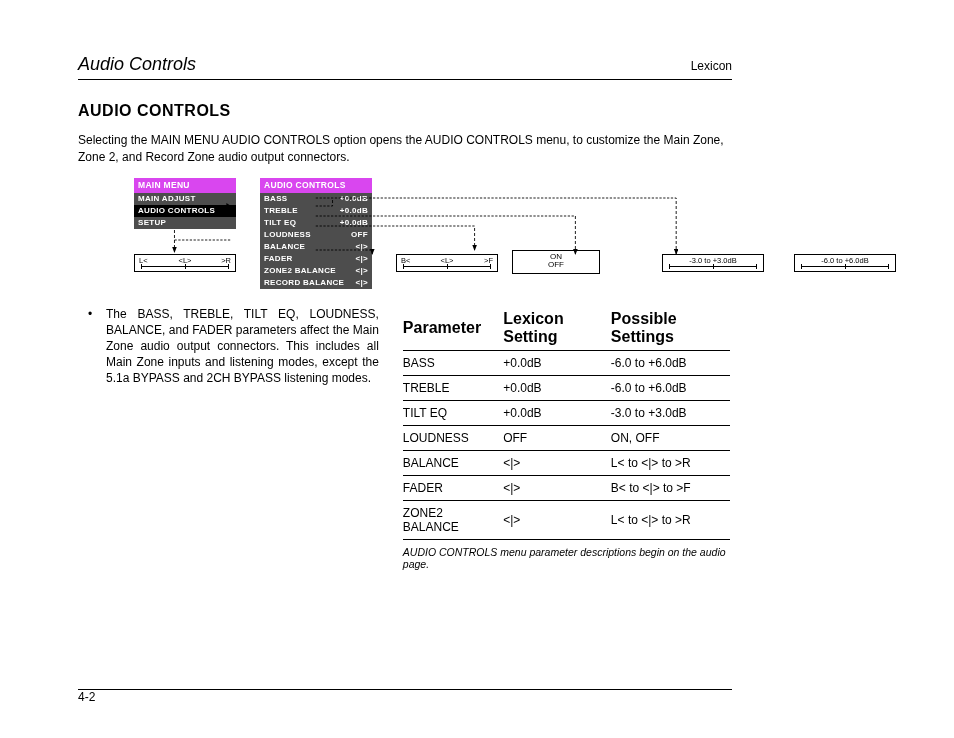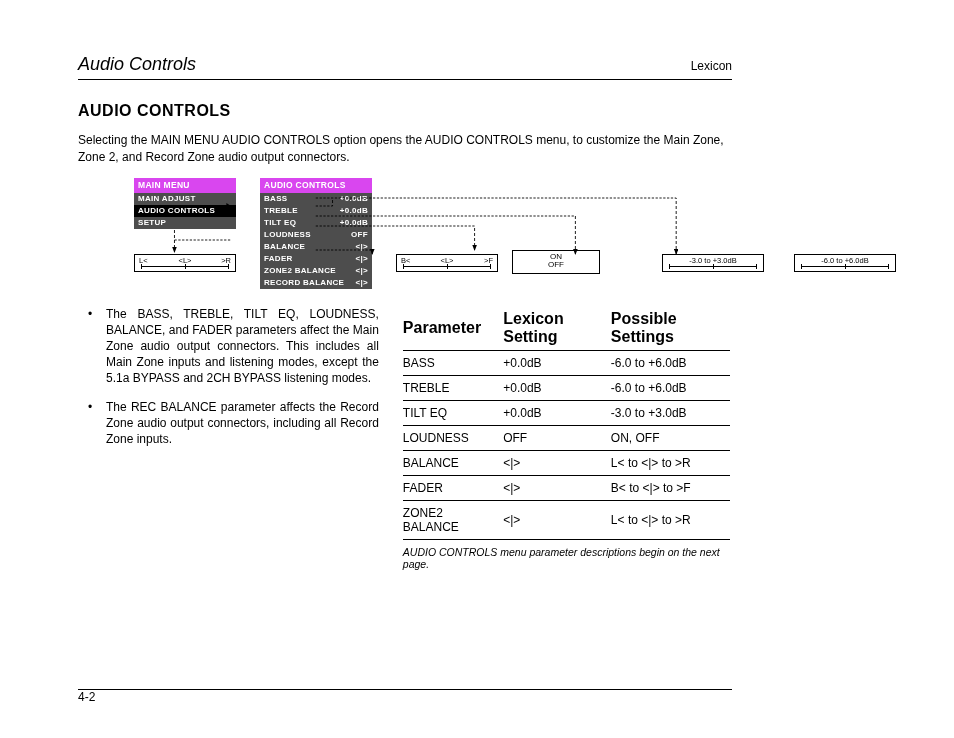--- a/index.html
+++ b/index.html
@@ -285,21 +285,20 @@
 
       <path d="M238 20 H710 V76" stroke="#000" stroke-width="1" stroke-dasharray="3,2" fill="none" marker-end="url(#ah)"></path>
       <path d="M238 28 H260 V20" stroke="#000" stroke-width="1" stroke-dasharray="3,2" fill="none"></path>
     </svg>
   </div>
 
   <div class="columns">
     <div class="col" style="flex:0 0 46%;">
       <ul class="bullets" id="bullets">
           <li>The BASS, TREBLE, TILT EQ, LOUDNESS, BALANCE, and FADER parameters affect the Main Zone audio output connectors. This includes all Main Zone inputs and listening modes, except the 5.1a BYPASS and 2CH BYPASS listening modes.</li>
-          <li>The REC BALANCE parameter affects the Record Zone audio output connectors, including all Record Zone inputs.</li>
         </ul>
     </div>
     <div class="col" style="flex:0 0 50%;">
       <table class="param">
         <thead>
           <tr>
             <th>Parameter</th>
             <th>Lexicon Setting</th>
             <th>Possible Settings</th>
           </tr>
@@ -335,21 +334,21 @@
               <td>&lt;|&gt;</td>
               <td>B&lt; to &lt;|&gt; to &gt;F</td>
             </tr>
             <tr>
               <td>ZONE2 BALANCE</td>
               <td>&lt;|&gt;</td>
               <td>L&lt; to &lt;|&gt; to &gt;R</td>
             </tr>
           </tbody>
       </table>
-      <div class="footnote">AUDIO CONTROLS menu parameter descriptions begin on the next page.</div>
+      <div class="footnote">AUDIO CONTROLS menu parameter descriptions begin on the audio page.</div>
     </div>
   </div>
 
   <div class="pagefoot">
     <span>4-2</span>
   </div>
 
 </div>
 
 </body></html>

